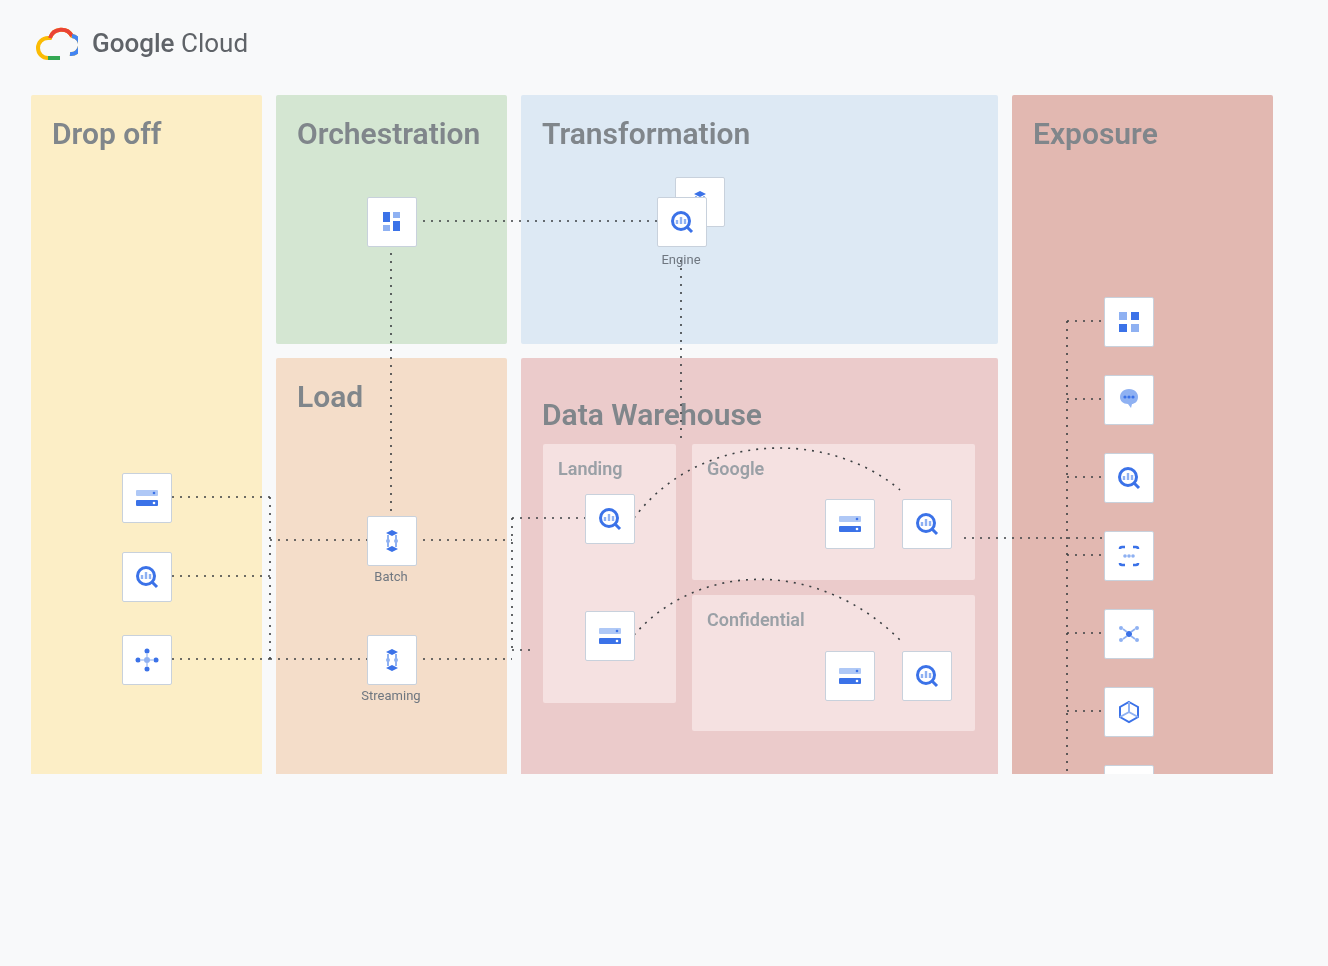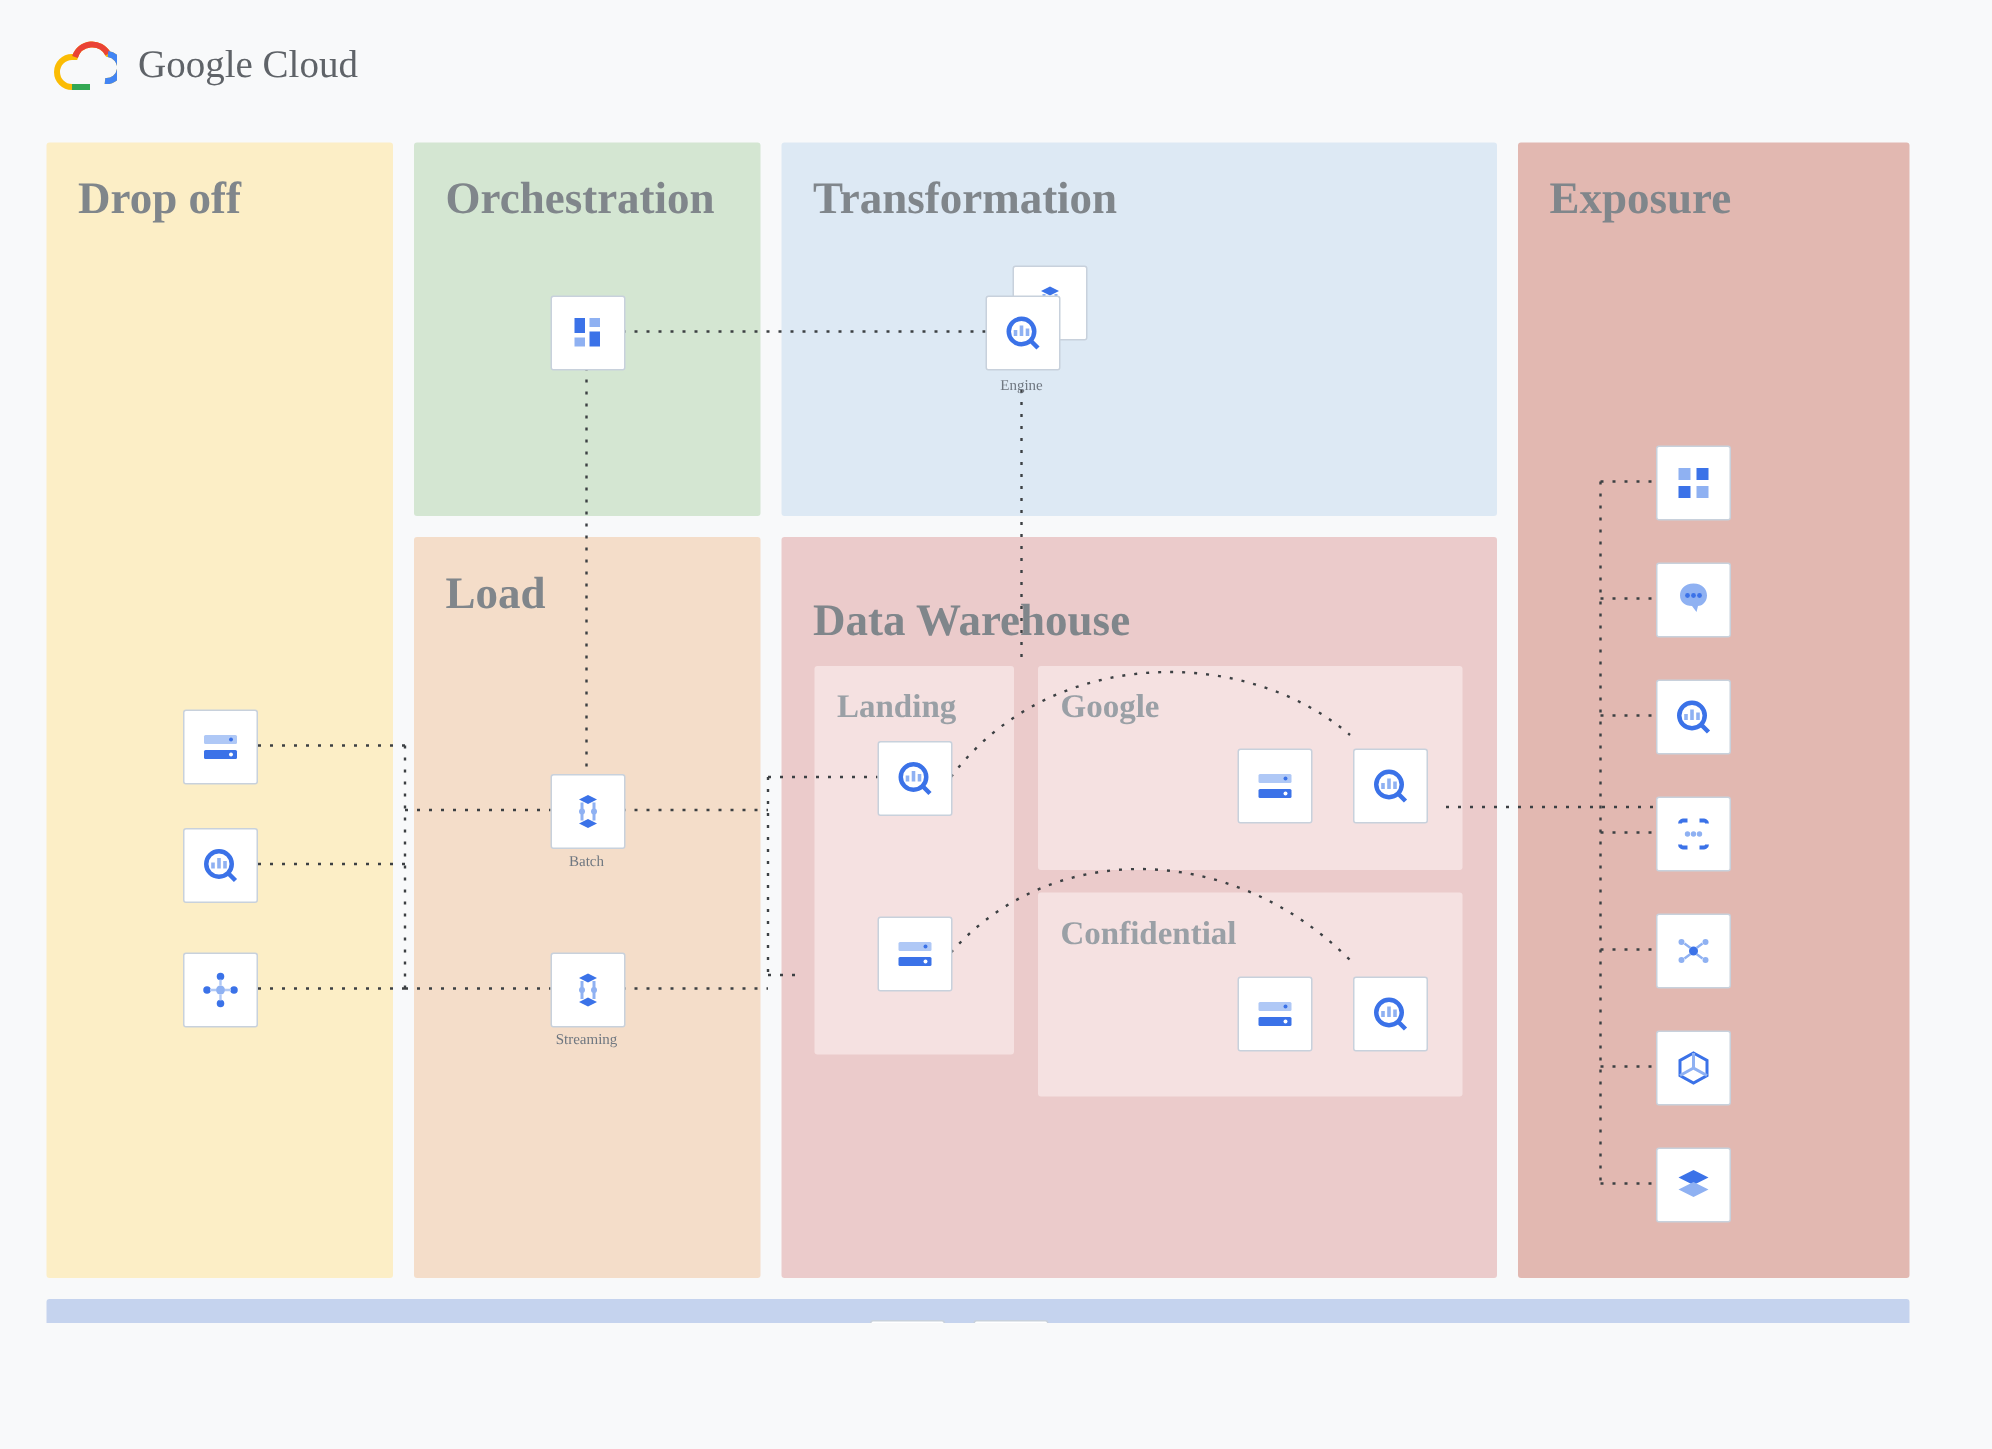--- a/index.html
+++ b/index.html
@@ -1,24 +1,24 @@
 <!DOCTYPE html>
 <html><head>
 <meta charset="utf-8">
 <style>
   html,body{margin:0;padding:0;background:#F8F9FA;font-family:"Google Sans","Roboto","Helvetica Neue",Arial,sans-serif;}
-  #stage{position:relative;width:1328px;height:882px;background:#F8F9FA;overflow:hidden;font-family:Liberation Serif, serif;}
+  #stage{position:relative;width:1328px;height:774px;background:#F8F9FA;overflow:hidden;}
 
   .zone{position:absolute;border-radius:2px;}
   .zone-title{position:absolute;font-size:30px;font-weight:600;color:#80868B;}
-  .sub-title{position:absolute;font-size:22px;font-weight:600;color:#9AA0A6;text-align:right;}
+  .sub-title{position:absolute;font-size:18px;font-weight:600;color:#9AA0A6;text-align:right;}
 
   .icon-box{position:absolute;background:#fff;border:1px solid #C8D1DC;border-radius:2px;display:flex;align-items:center;justify-content:center;}
   .icon-box.sz48{width:48px;height:48px;}
-  .icon-label{position:absolute;font-size:10px;color:#6F7780;text-align:center;width:120px;margin-left:-60px;}
+  .icon-label{position:absolute;font-size:13px;color:#6F7780;text-align:center;width:120px;margin-left:-60px;}
 
   .dotted-svg{position:absolute;inset:0;width:1328px;height:966px;pointer-events:none;}
   .dotted-svg line,.dotted-svg path{stroke:#3C4043;stroke-width:1.6;stroke-dasharray:2 6;fill:none;}
 
   .gc-logo{position:absolute;left:36px;top:26px;display:flex;align-items:center;gap:14px;}
   .gc-text{font-size:26px;color:#5F6368;font-weight:400;}
   .gc-text b{font-weight:500;color:#5F6368;}
 
   svg.icon{width:30px;height:30px;}
 </style>

